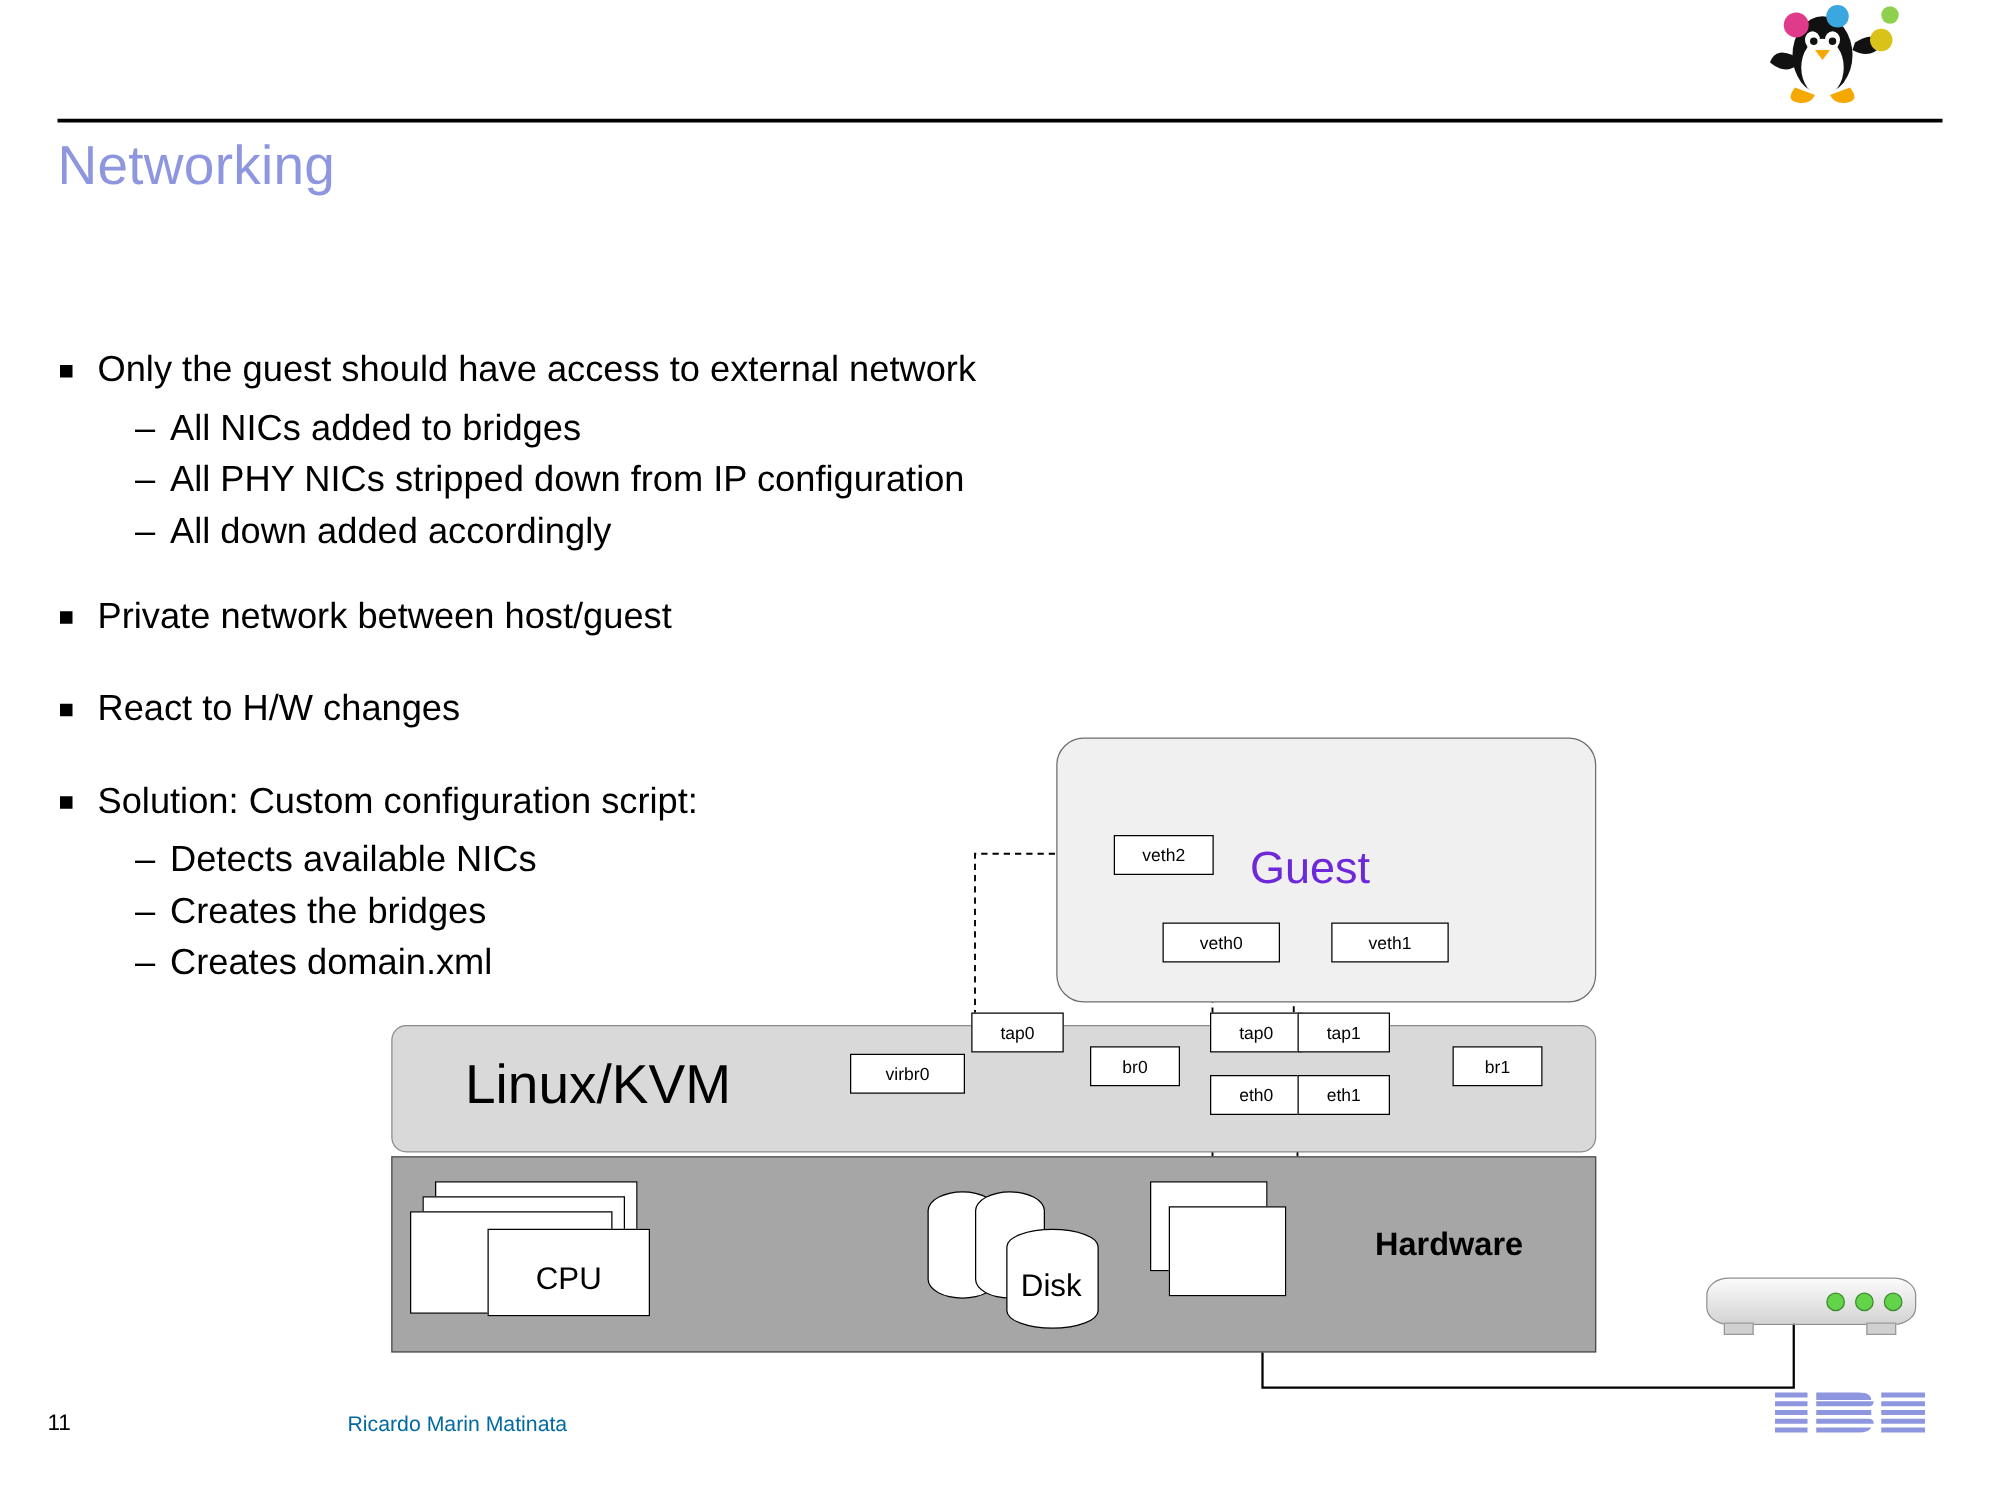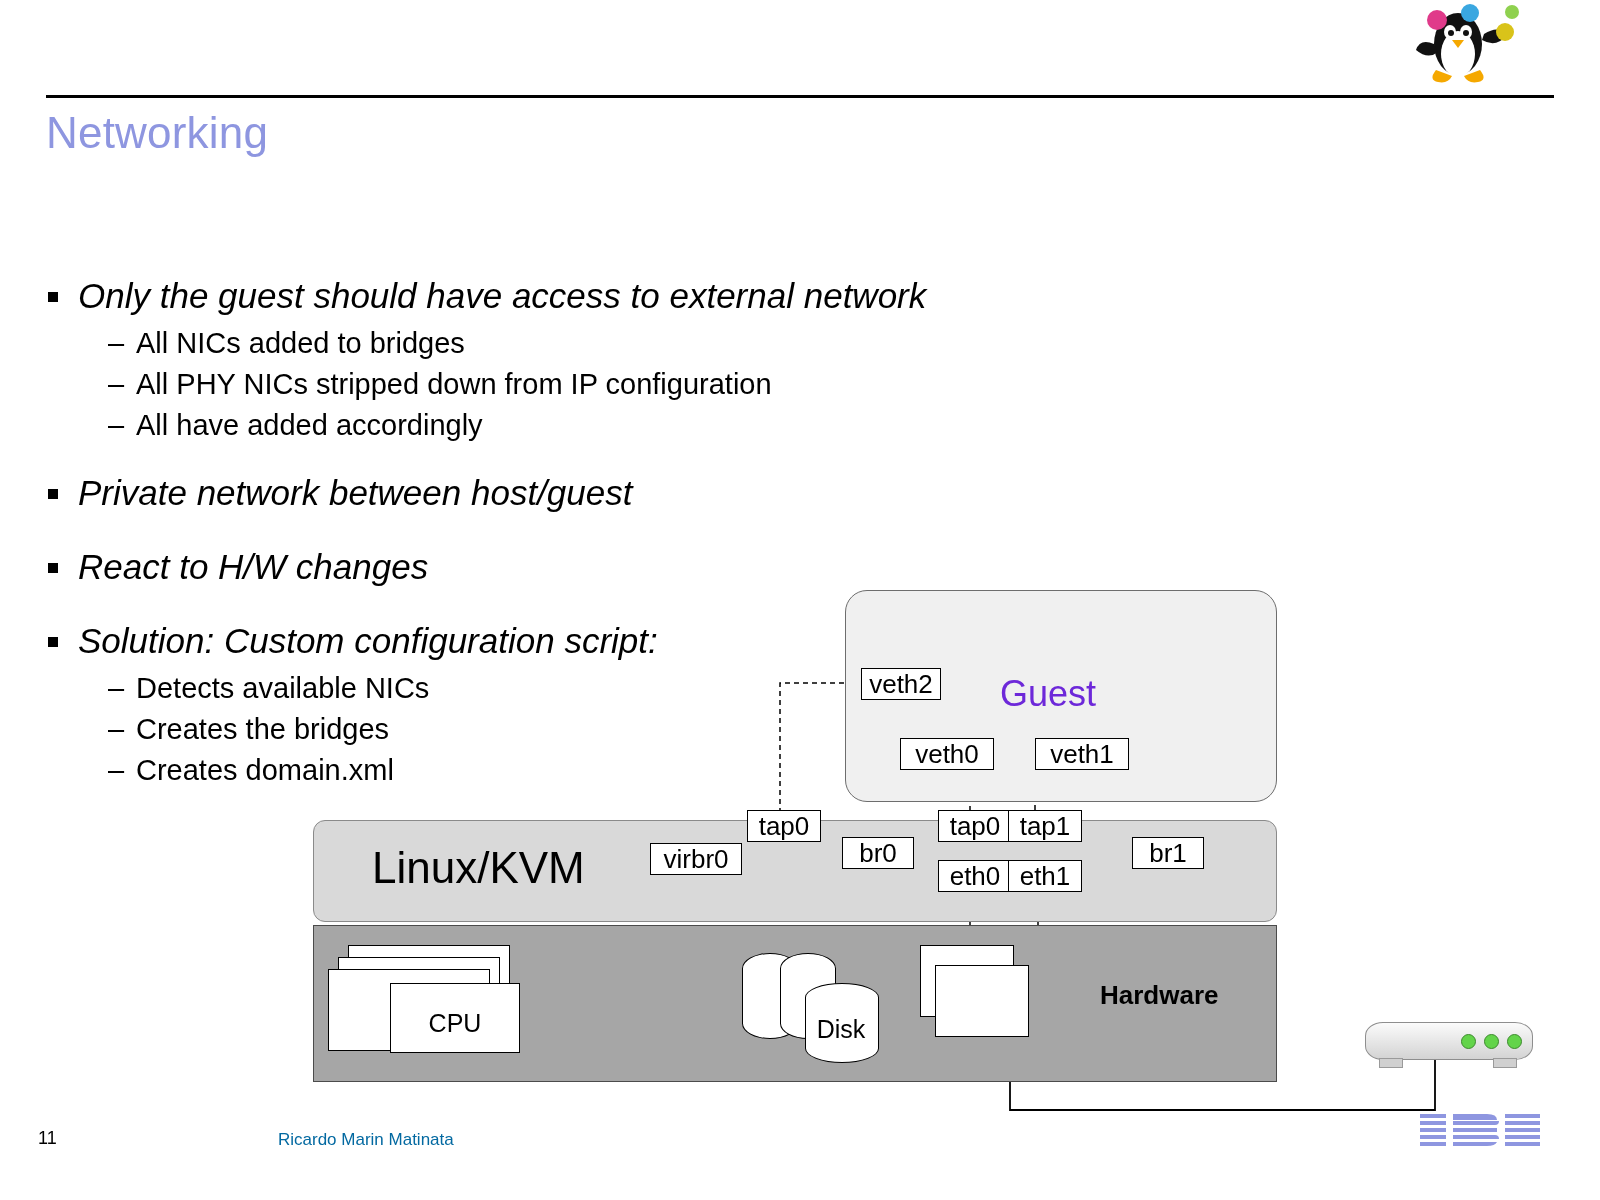--- a/index.html
+++ b/index.html
@@ -49,26 +49,25 @@
 
   
   .bullets {
     position: absolute;
     left: 46px;
     top: 275px;
     width: 950px;
   }
   .b1 {
     position: relative;
-    font-size: 35px;
+    font-size: 29px;
     color: #000;
     margin: 0 0 6px 0;
     padding-left: 32px;
     line-height: 42px;
-    font-style: italic;
   }
   .b1::before {
     content: "";
     position: absolute;
     left: 2px;
     top: 17px;
     width: 10px;
     height: 10px;
     background: #000;
   }
@@ -147,27 +146,28 @@
     font-size: 26px;
     font-weight: bold;
     color: #000;
   }
 
   
   .node {
     position: absolute;
     background: #ffffff;
     border: 1px solid #000000;
-    font-size: 26px;
+    font-size: 14px;
     line-height: 30px;
     height: 30px;
     text-align: center;
     color: #000;
     white-space: nowrap;
     padding: 0 5px;
+    margin-left: 30px;
   }
 
   
   .hwcomp {
     position: absolute;
     background: #ffffff;
     border: 1.5px solid #000;
     font-size: 25px;
     color: #000;
     display: flex;
@@ -279,21 +279,21 @@
   </div>
   <div class="header-rule"></div>
 
   <div class="page-title">Networking</div>
 
   <div class="bullets">
 
     <div class="b1">Only the guest should have access to external network</div>
     <div class="b2"><span class="txt">All NICs added to bridges</span></div>
     <div class="b2"><span class="txt">All PHY NICs stripped down from IP configuration</span></div>
-    <div class="b2"><span class="txt">All have added accordingly</span></div>
+    <div class="b2"><span class="txt">All down added accordingly</span></div>
 
     <div class="gap"></div>
     <div class="b1">Private network between host/guest</div>
 
     <div class="gap"></div>
     <div class="b1">React to H/W changes</div>
 
     <div class="gap"></div>
     <div class="b1">Solution: Custom configuration script:</div>
     <div class="b2"><span class="txt">Detects available NICs</span></div>

